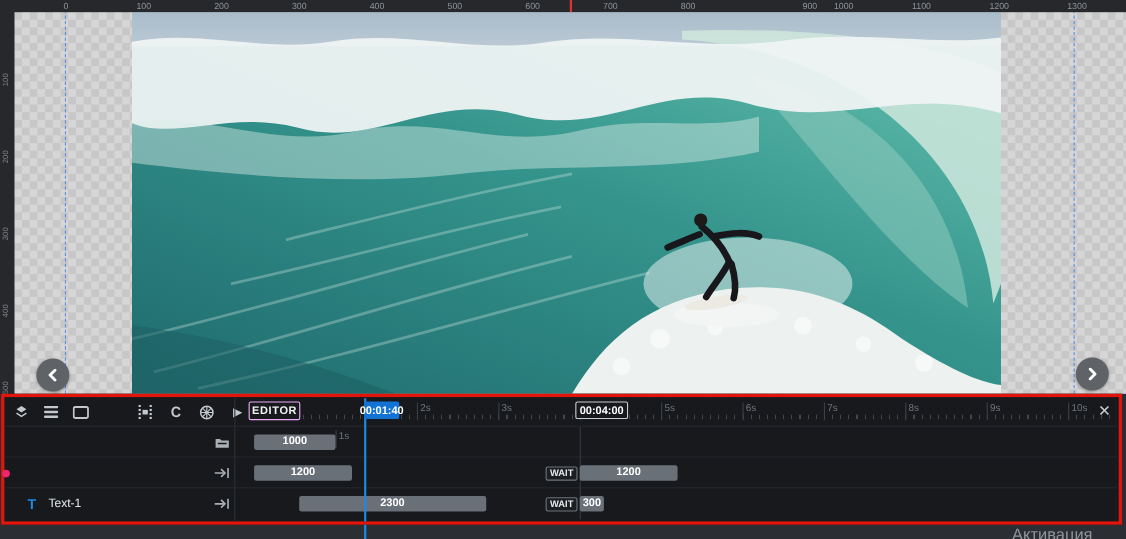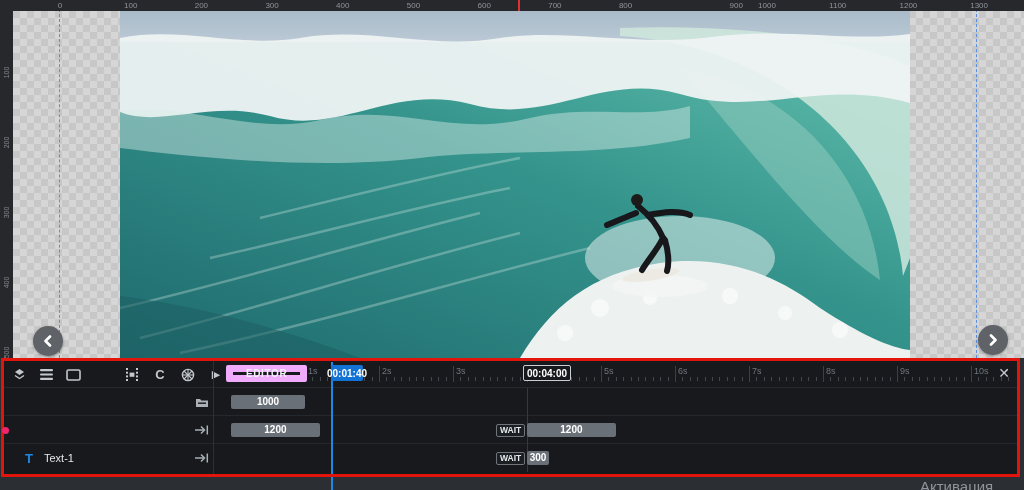--- a/index.html
+++ b/index.html
@@ -48,22 +48,22 @@
   #tl-inner{position:relative;width:100%;height:100%;}
   #tl-divider{position:absolute;left:209px;top:0;bottom:0;width:1px;background:#2c3035;z-index:2;}
   
   #tl-header{position:relative;height:27px;border-bottom:1px solid #26292e;}
   #tools-left{position:absolute;left:7px;top:0;height:27px;display:flex;align-items:center;gap:11px;}
   #tools-right{position:absolute;left:120px;top:0;height:27px;display:flex;align-items:center;gap:12px;}
   .tool{display:flex;align-items:center;justify-content:center;width:16px;height:16px;cursor:pointer;color:#c3c8cd;}
   .magnet-glyph{font-weight:bold;font-size:13px;color:#c3c8cd;transform:scaleY(1.05);}
   .play-glyph{font-size:11px;color:#c3c8cd;}
   #editor-btn{
-    position:absolute;left:222px;top:4px;height:17px;padding:0 13px;
-    border:7px solid #f0abfc;border-radius:2px;background:var(--panel-bg);
+    position:absolute;left:222px;top:4px;height:17px;padding:0 2px;
+    border:1px solid #f0abfc;border-radius:2px;background:var(--panel-bg);
     color:#f0f2f4;font-size:10px;font-weight:bold;letter-spacing:.6px;
     display:flex;align-items:center;z-index:4;cursor:pointer;
   }
   #ruler-ticks{
     position:absolute;left:227px;right:8px;top:16px;height:4px;
     background:repeating-linear-gradient(90deg,#43474d 0 1px,transparent 1px 7.4px);
   }
   .sec-lab{position:absolute;top:5px;font-size:9px;color:#6f767d;}
   .sec-lab::before{content:"";position:absolute;left:-3px;top:0;width:1px;height:16px;background:#3c4046;}
   #time-badge{
@@ -258,21 +258,21 @@
           </svg>
         </span>
         <span class="tool">
             <span class="play-glyph">▶</span>
           </span>
       </div>
 
       <div id="editor-btn">EDITOR</div>
       <div id="ruler-ticks"></div>
       <div id="sec-labels">
-          <span class="sec-lab" style="left: 304px;">1s</span>
+          <span class="sec-lab" style="left: 304px; margin-top: 25px;">1s</span>
           <span class="sec-lab" style="left: 378px;">2s</span>
           <span class="sec-lab" style="left: 452px;">3s</span>
           <span class="sec-lab" style="left: 526px;">4s</span>
           <span class="sec-lab" style="left: 600px;">5s</span>
           <span class="sec-lab" style="left: 674px; text-align: center;">6s</span>
           <span class="sec-lab" style="left: 748px;">7s</span>
           <span class="sec-lab" style="left: 822px;">8s</span>
           <span class="sec-lab" style="left: 896px; text-align: center;">9s</span>
           <span class="sec-lab" style="left: 970px;">10s</span>
         </div>
@@ -310,20 +310,21 @@
                 <line x1="0" y1="5" x2="9" y2="5"></line>
                 <polyline points="6,1.5 9.5,5 6,8.5"></polyline>
                 <line x1="12.3" y1="0.5" x2="12.3" y2="9.5"></line>
               </g>
             </svg>
         </span>
       </div>
 
       <div class="trk-row">
         <div class="trk-lane">
+            <div class="bar" style="left: 267.7px; width: 170.2px;">2300</div>
             <div class="wait" style="left: 492px;">WAIT</div>
             <div class="bar" style="left: 523px; width: 22.2px;">300</div>
           </div>
         <div class="trk-name indent">
           <span class="t-glyph">T</span>
           <span class="trk-label">Text-1</span>
         </div>
         <span class="trk-right-icon">
           <svg width="14" height="10" viewBox="0 0 14 10">
               <g stroke="#aab0b6" stroke-width="1.5" fill="none">

